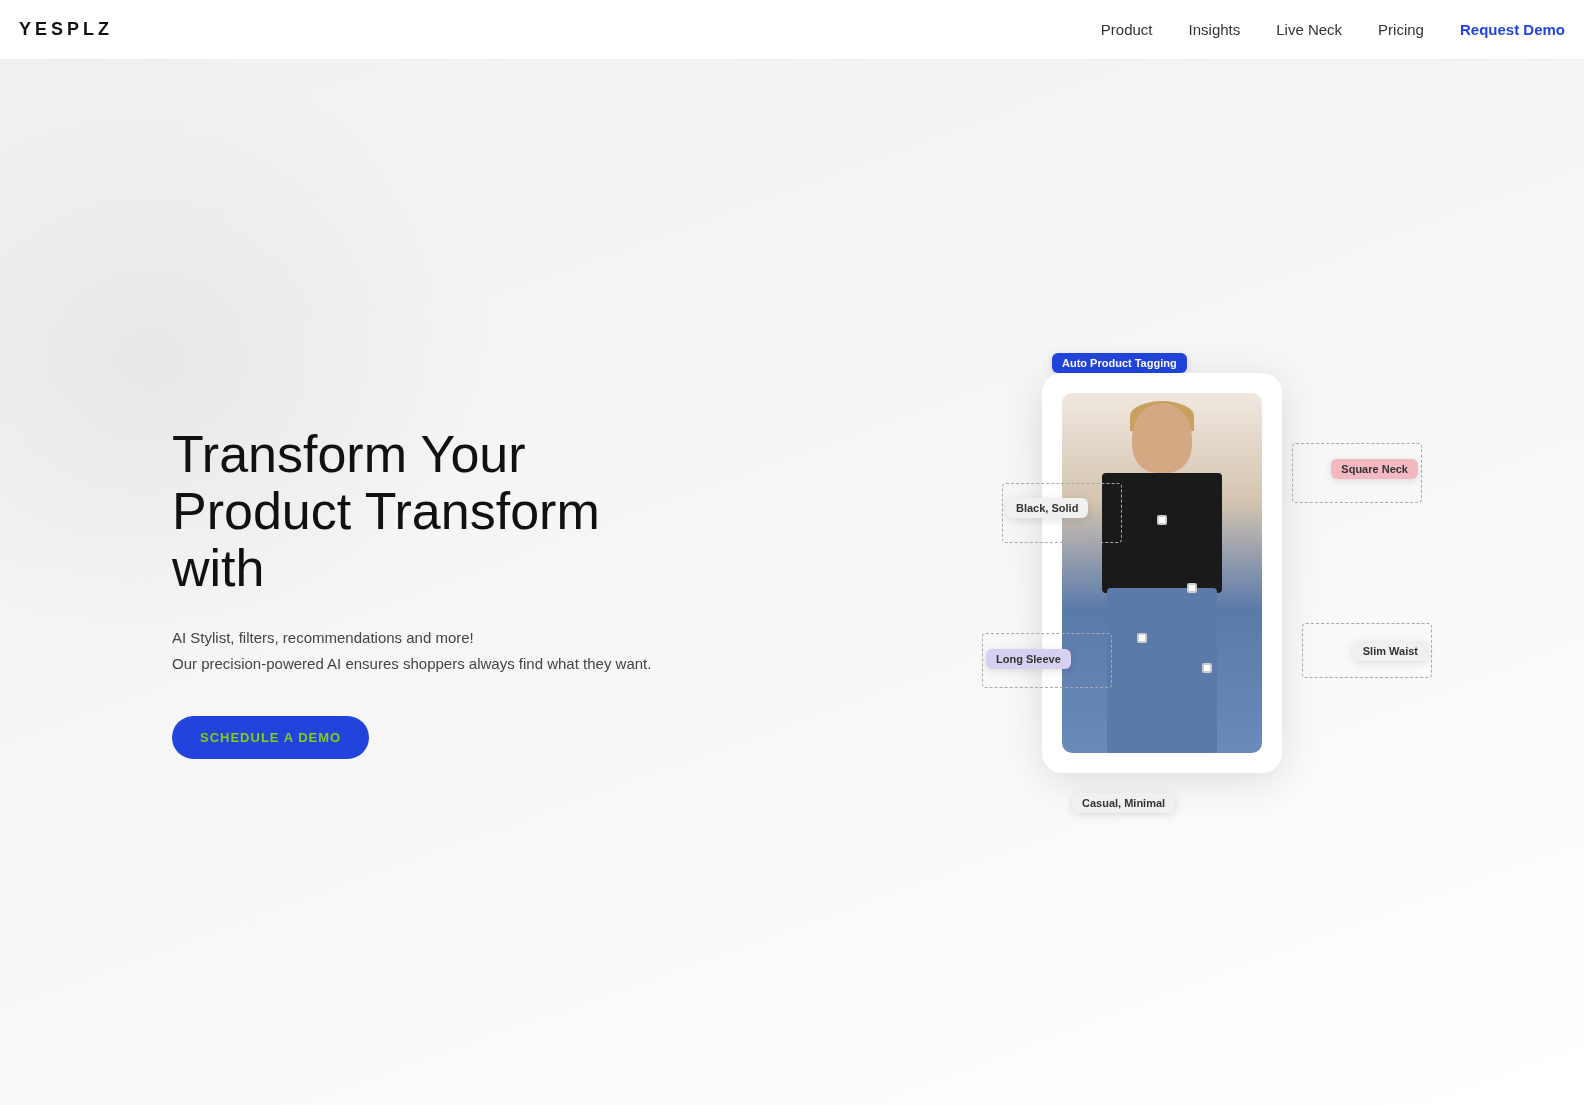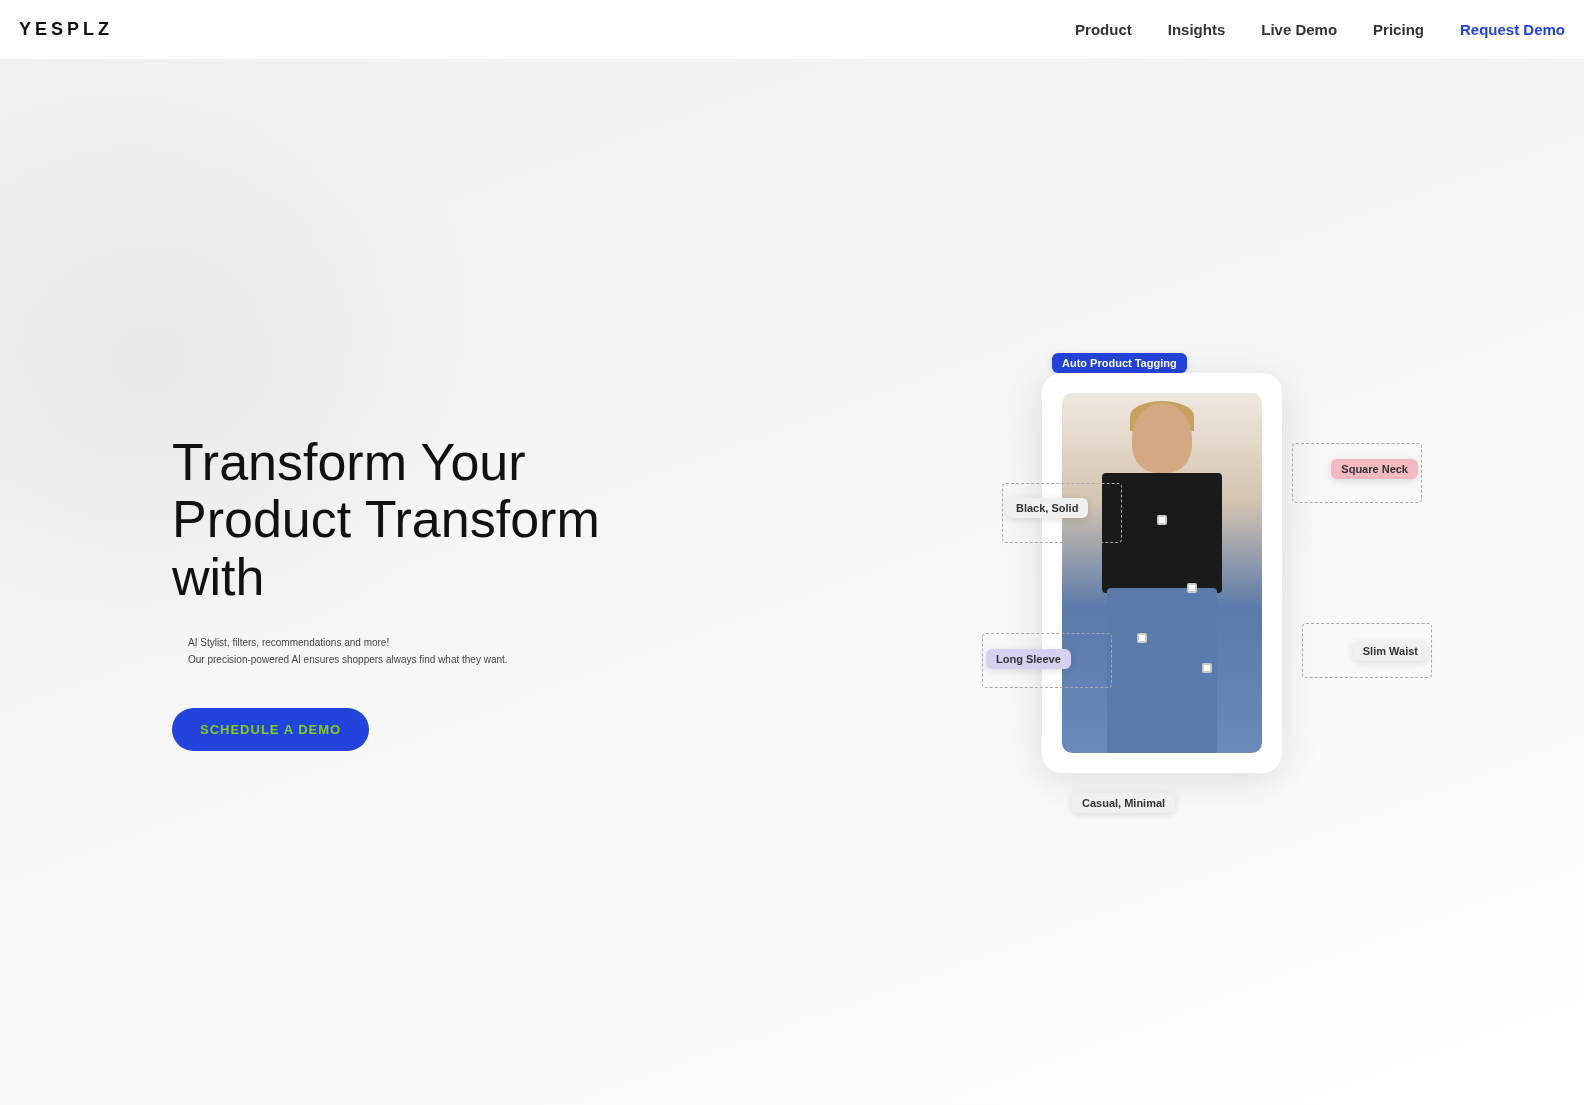--- a/index.html
+++ b/index.html
@@ -7,21 +7,21 @@
 
     
     nav {
       position: fixed; top: 0; left: 0; right: 0; height: 60px;
       background: #fff; display: flex; align-items: center;
       justify-content: space-between; padding: 0 19px;
       z-index: 100; border-bottom: 1px solid #eee;
     }
     .logo { font-size: 18px; font-weight: 700; letter-spacing: 4px; color: #111; }
     .nav-links { display: flex; align-items: center; gap: 36px; }
-    .nav-links a { text-decoration: none; color: #333; font-size: 15px; font-weight: 700; }
+    .nav-links a { text-decoration: none; color: #333; font-size: 15px; font-weight: 400; }
     .nav-links a.request-demo { color: #2244dd; font-weight: 600; }
 
     
     .hero {
       min-height: 100vh; padding-top: 60px;
       background: linear-gradient(160deg, #f0f0f0 0%, #f8f8f8 60%, #fff 100%);
       position: relative; overflow: hidden;
       display: flex; align-items: center;
     }
     .hero-bg-circle {
@@ -31,21 +31,21 @@
       border-radius: 50%; z-index: 0;
     }
     .hero-inner {
       width: 100%; max-width: 1400px; margin: 0 auto;
       padding: 80px 80px 60px 80px;
       display: flex; align-items: center; justify-content: space-between;
       position: relative; z-index: 1;
     }
     .hero-left { max-width: 520px; }
     .hero-title { font-size: 52px; font-weight: 400; color: #111; line-height: 1.1; margin-bottom: 28px; }
-    .hero-sub { font-size: 10px; color: #444; line-height: 1.7; margin-bottom: 40px; margin-left: 16px; }
+    .hero-sub { font-size: 15px; color: #444; line-height: 1.7; margin-bottom: 40px; }
     .hero-buttons { display: flex; gap: 16px; }
     .btn-primary {
       background: #2244dd; color: #84cc16; border: none; border-radius: 30px;
       padding: 14px 28px; font-size: 13px; font-weight: 700; letter-spacing: 1px;
       cursor: pointer; text-transform: uppercase;
     }
     .btn-secondary {
       background: transparent; color: #2244dd; border: 2px solid #aac; border-radius: 30px;
       padding: 13px 28px; font-size: 13px; font-weight: 700; letter-spacing: 1px;
       cursor: pointer; text-transform: uppercase;
@@ -101,21 +101,21 @@
     ::-webkit-scrollbar-thumb { background: #ccc; border-radius: 4px; }
   </style>
 </head>
 <body>
 
 <nav>
   <div class="logo">YESPLZ</div>
   <div class="nav-links">
     <a href="#">Product</a>
     <a href="#">Insights</a>
-    <a href="#">Live Demo</a>
+    <a href="#">Live Neck</a>
     <a href="#">Pricing</a>
     <a href="#" class="request-demo">Request Demo</a>
   </div>
 </nav>
 
 <section class="hero">
   <div class="hero-bg-circle"></div>
   <div class="hero-inner">
 
     <div class="hero-left">

